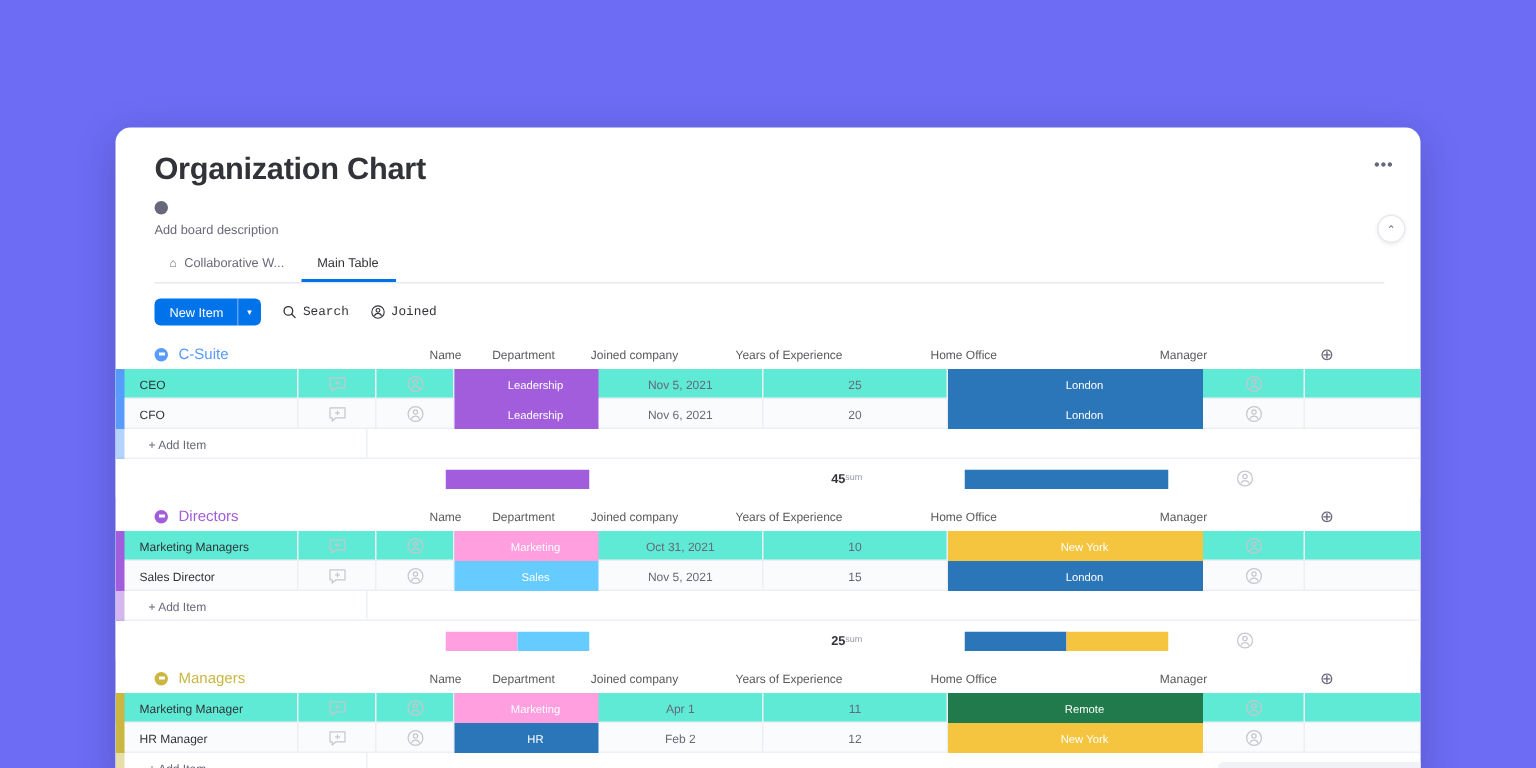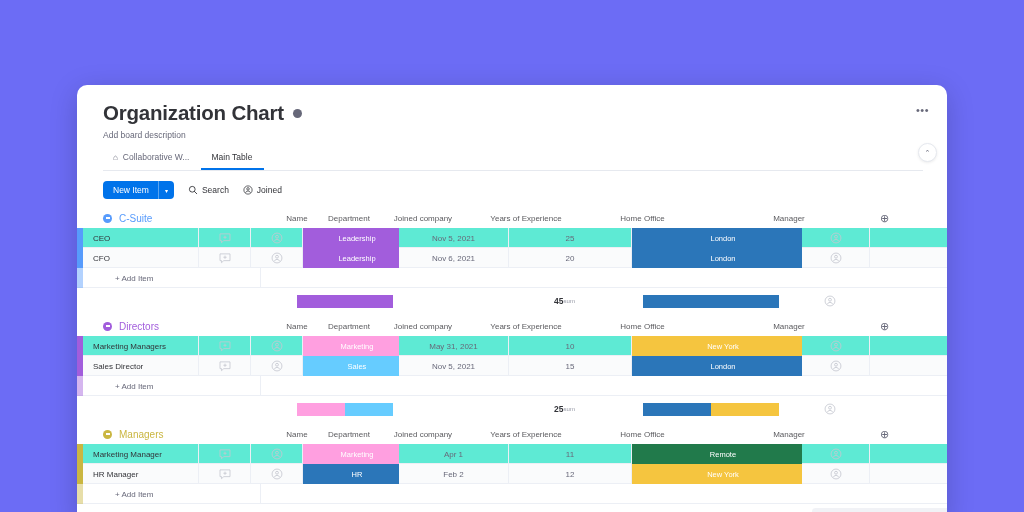--- a/index.html
+++ b/index.html
@@ -21,21 +21,21 @@
     width: 870px; height: 435px;
     background: #ffffff;
     border-radius: 10px 10px 0 0;
     overflow: hidden;
     box-shadow: 0 6px 28px rgba(0,0,0,0.18);
   }
 
   
   #board-header { padding: 16px 26px 0 26px; position: relative; }
 
-  #board-title-row { display: flex; align-items: center; gap: 9px; }
+  #board-title-row { display: flex; align-items: flex-start; gap: 9px; flex-direction: column; }
   #board-title {
     font-size: 20.5px; font-weight: bold; color: #323338;
     letter-spacing: -0.2px;
   }
   #board-title-dot {
     width: 9px; height: 9px; border-radius: 50%;
     background: #676879; display: inline-block;
   }
   #board-description {
     margin-top: 5px;
@@ -84,21 +84,21 @@
     border-radius: 4px; font-size: 8.5px;
     height: 18px; cursor: pointer; overflow: hidden;
   }
   #new-item-label { padding: 0 9px 0 10px; }
   #new-item-caret {
     padding: 0 6px; border-left: 1px solid rgba(255,255,255,0.35);
     height: 100%; display: flex; align-items: center; font-size: 6px;
   }
   .toolbar-action {
     display: flex; align-items: center; gap: 4px;
-    font-size: 8.5px; color: #323338; cursor: pointer;
+    font-size: 8.5px; color: #323338; cursor: pointer; font-family: Liberation Mono, monospace;
   }
   .tb-ico { width: 10px; height: 10px; display: block; }
 
   
   #table-area { padding: 0 0 0 0; position: relative; }
 
   .group { margin-bottom: 2px; position: relative; }
   .group-collapse {
     width: 9px; height: 9px; border-radius: 50%;
     display: flex; align-items: center; justify-content: center;
@@ -153,21 +153,21 @@
   .cell-status {
     height: 20px; display: flex; align-items: center; justify-content: center;
     font-size: 7.5px; color: #fff; padding-left: 12px;
   }
   .cell-blank { height: 20px; }
 
   .add-item-row {
     display: grid;
     grid-template-columns: 6px 162px 1fr;
     height: 20px; align-items: center;
-    border-bottom: 1px solid #eceff5; background: #fff; gap: 16px;
+    border-bottom: 1px solid #eceff5; background: #fff;
   }
   .add-item-label {
     font-size: 8px; color: #676879; padding-left: 16px;
     border-right: 1px solid #eceff5; height: 20px;
     display: flex; align-items: center;
   }
 
   
   .summary-row {
     display: grid;
@@ -383,21 +383,21 @@
             </svg>
           </div>
           <div class="cell-icon-c">
             <svg width="12" height="12" viewBox="0 0 16 16">
               <circle cx="8" cy="8" r="6.6" fill="none" stroke="#c5c7d0" stroke-width="1.1"></circle>
               <circle cx="8" cy="6.3" r="1.9" fill="none" stroke="#c5c7d0" stroke-width="1.1"></circle>
               <path d="M4.5 12.3a3.7 3.7 0 0 1 7 0" fill="none" stroke="#c5c7d0" stroke-width="1.1"></path>
             </svg>
           </div>
           <div class="cell-status" style="background:#ff9fe0">Marketing</div>
-          <div class="cell-plain">May 31, 2021</div>
+          <div class="cell-plain">Oct 31, 2021</div>
           <div class="cell-plain">10</div>
           <div class="cell-status" style="background:#f5c53f">New York</div>
           <div class="cell-icon-c">
             <svg width="12" height="12" viewBox="0 0 16 16">
               <circle cx="8" cy="8" r="6.6" fill="none" stroke="#c5c7d0" stroke-width="1.1"></circle>
               <circle cx="8" cy="6.3" r="1.9" fill="none" stroke="#c5c7d0" stroke-width="1.1"></circle>
               <path d="M4.5 12.3a3.7 3.7 0 0 1 7 0" fill="none" stroke="#c5c7d0" stroke-width="1.1"></path>
             </svg>
           </div>
           <div class="cell-blank"></div>

